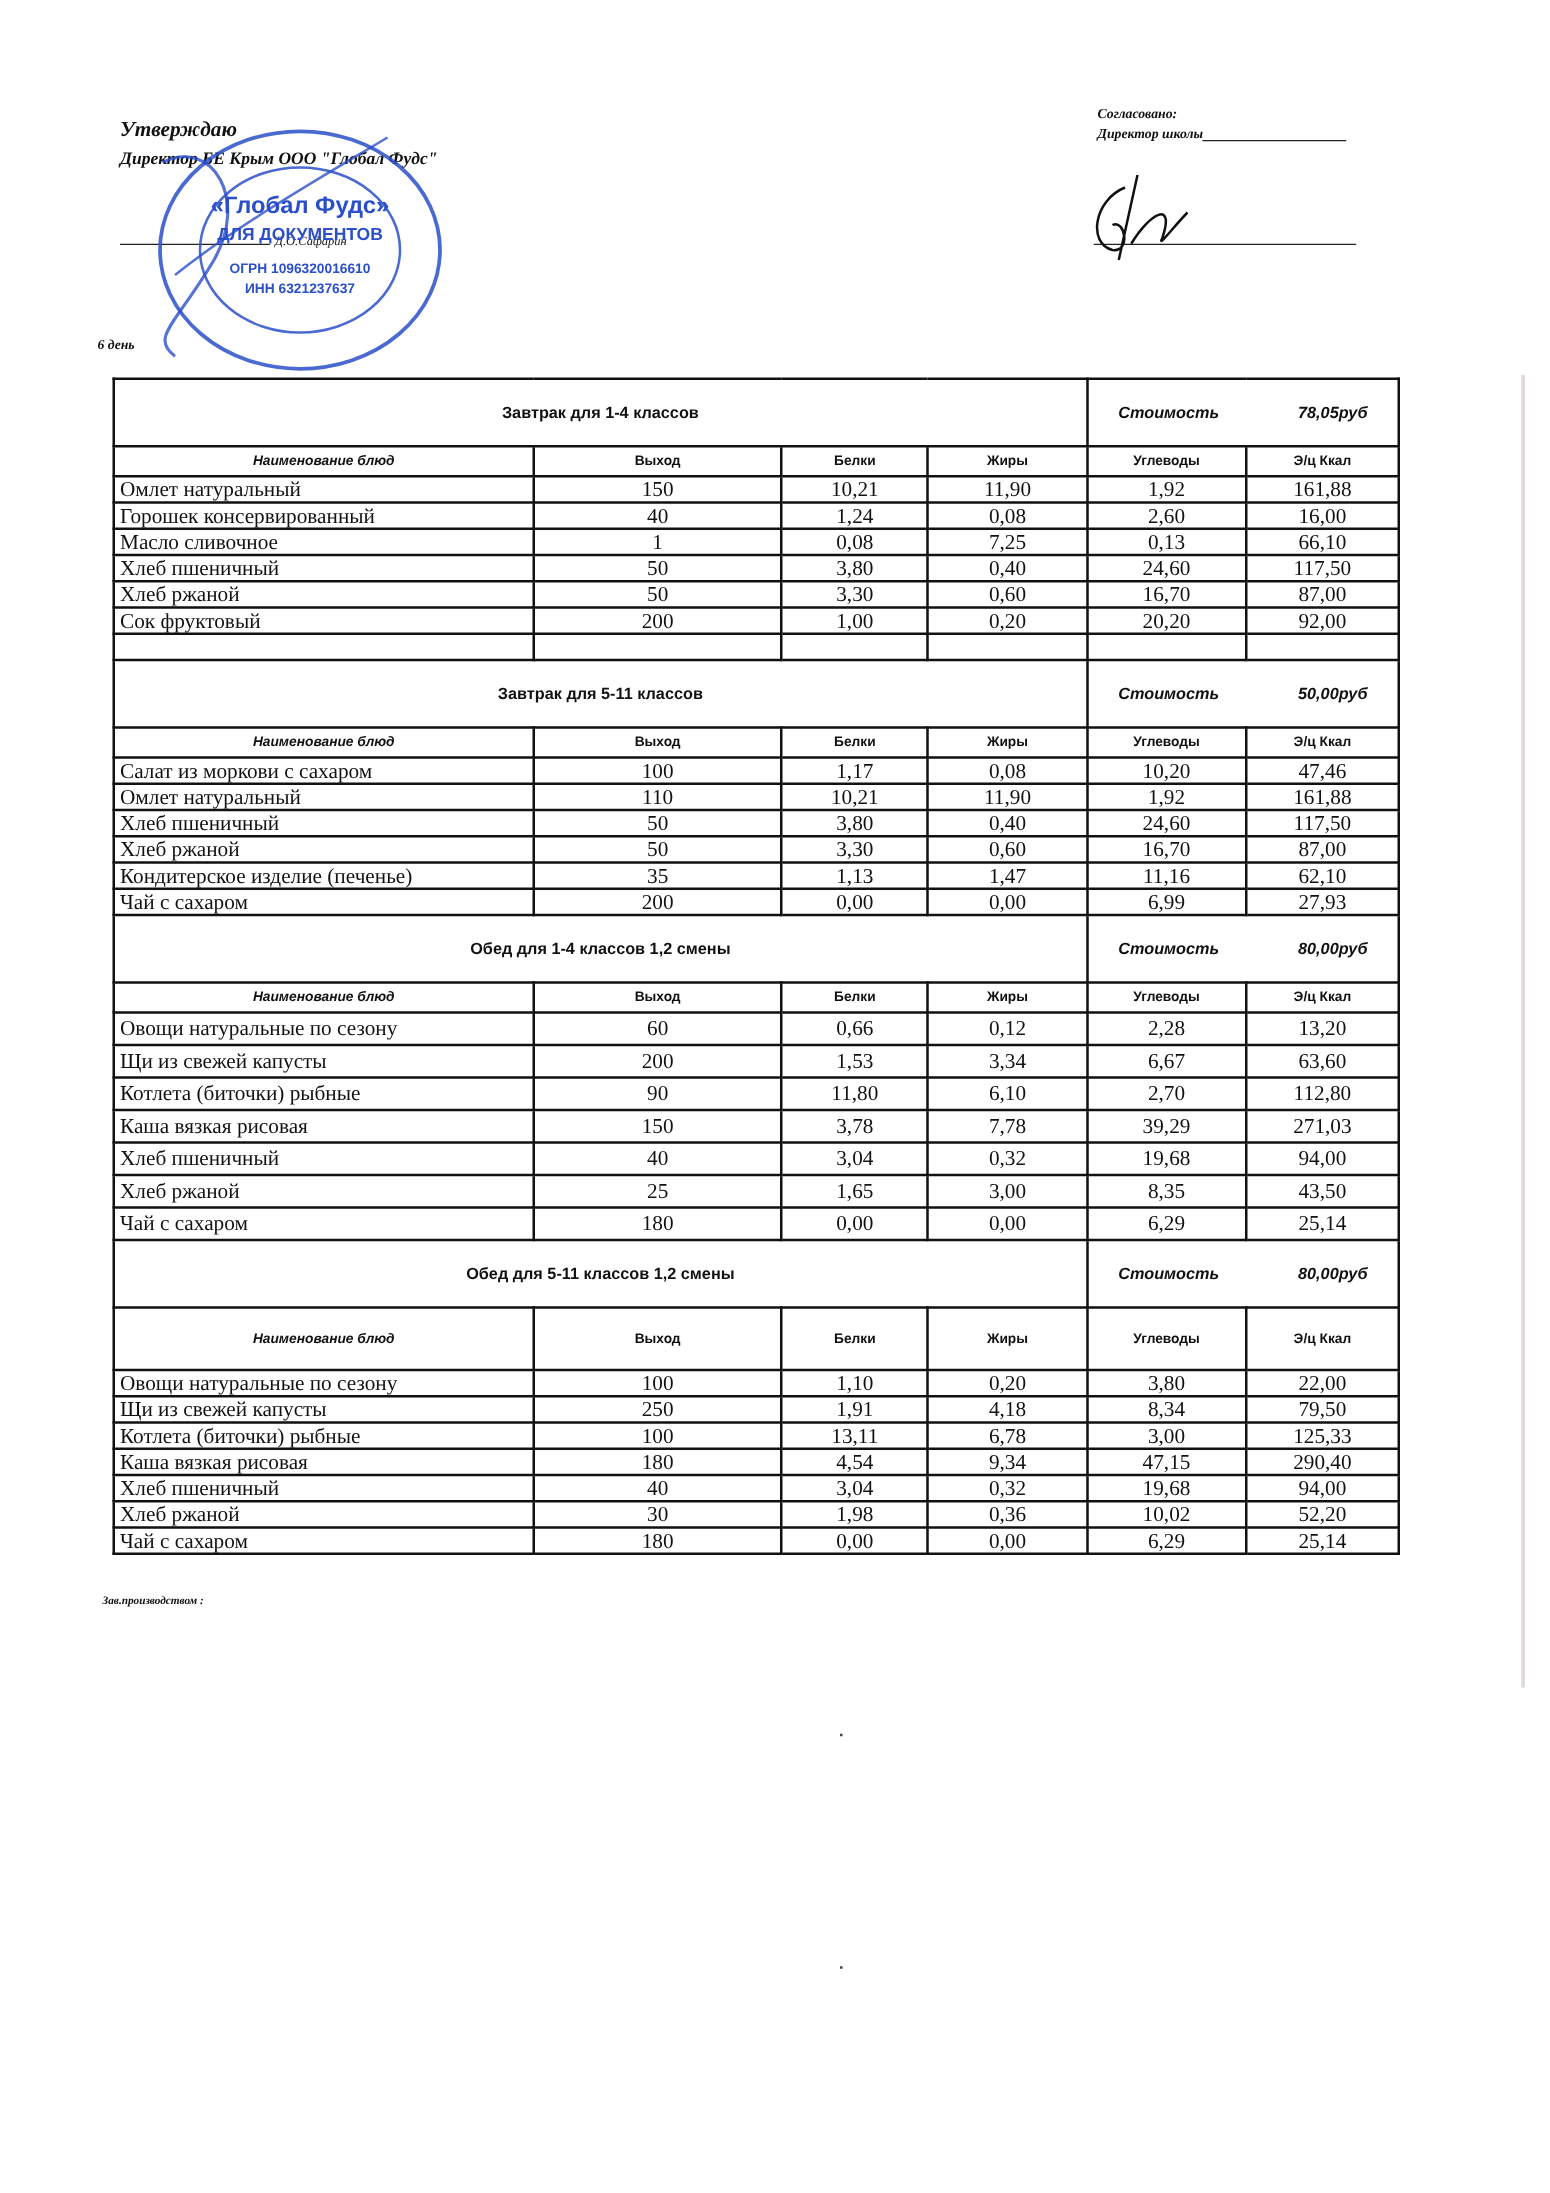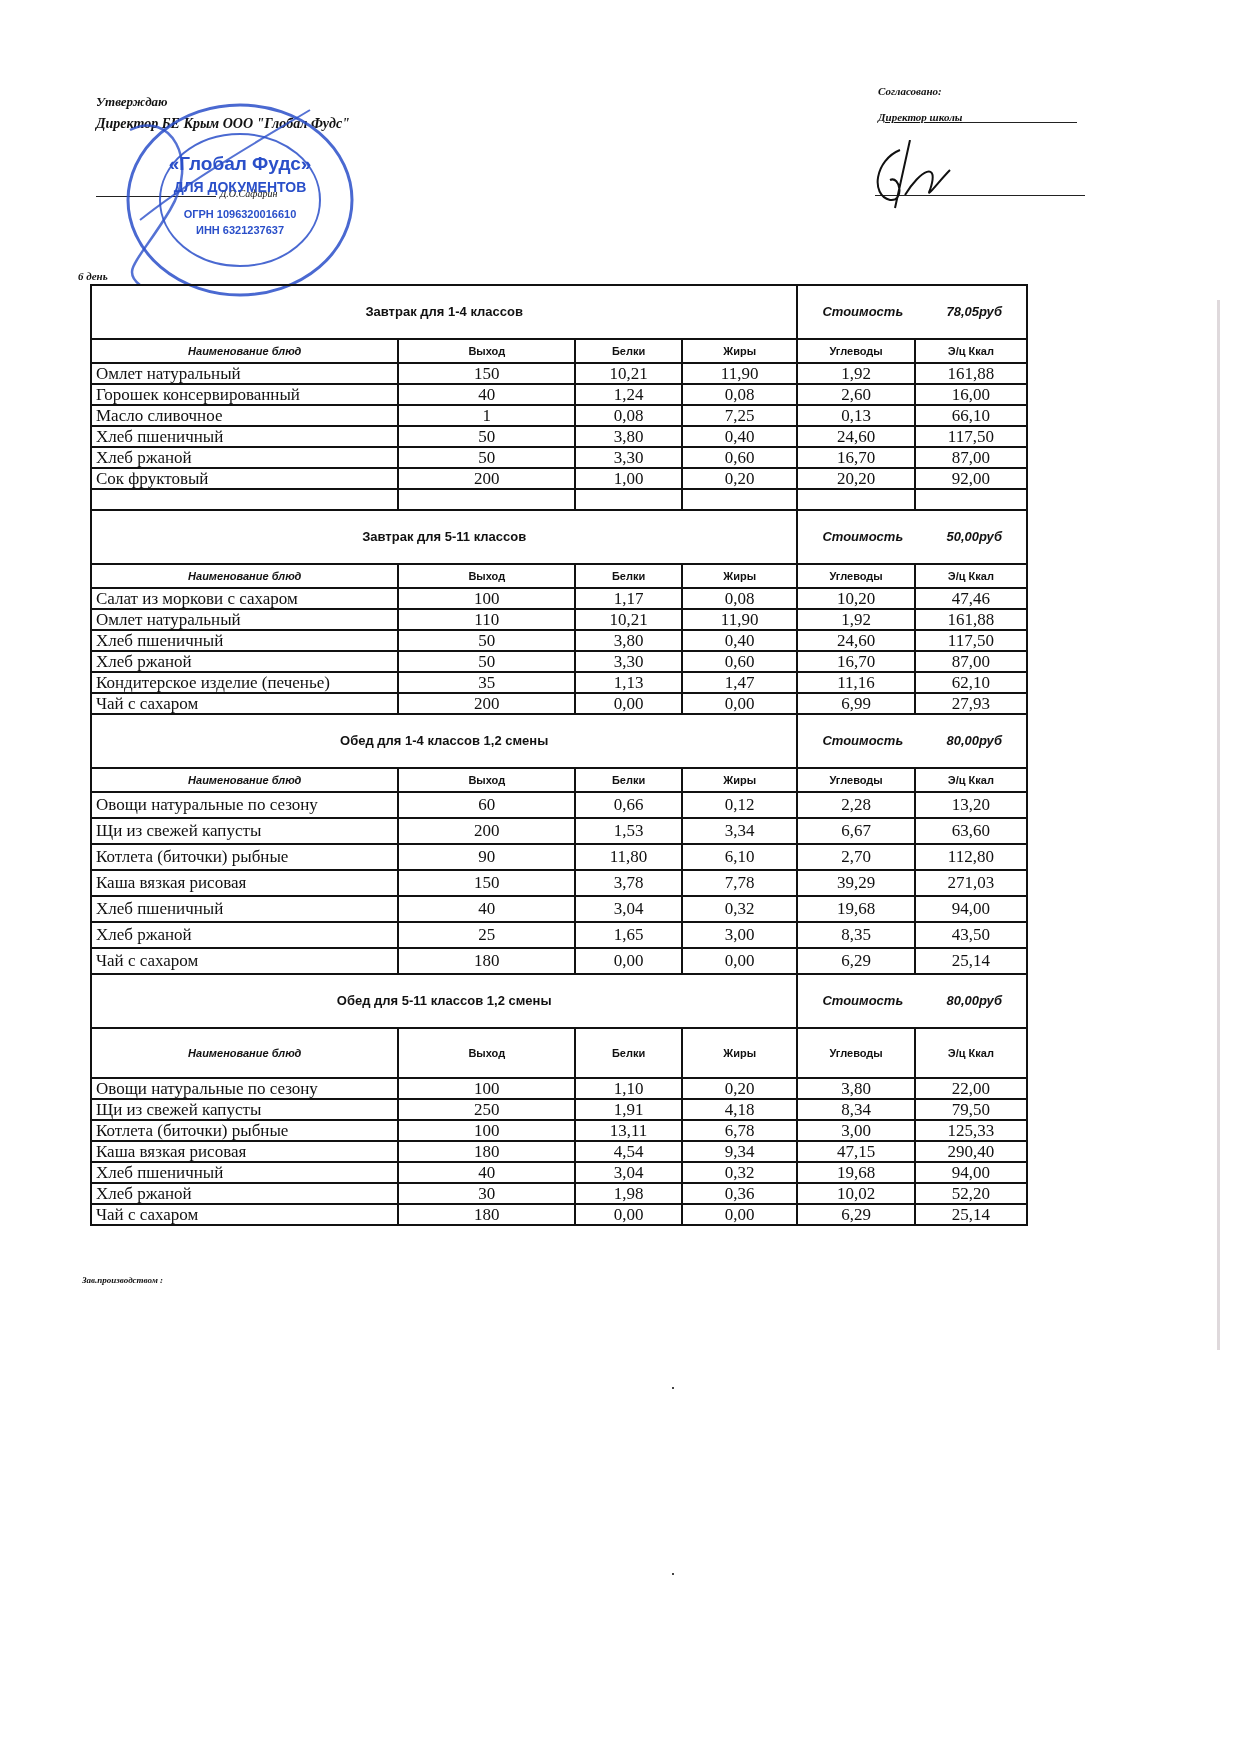--- a/index.html
+++ b/index.html
@@ -1,32 +1,32 @@
 <!DOCTYPE html>
 <html><head>
 <meta charset="utf-8">
 <style>
   html, body { margin:0; padding:0; background:#fff; }
   body { width:1240px; height:1754px; position:relative; overflow:hidden;
          font-family:"Liberation Serif", serif; color:#111; }
   .page-edge { position:absolute; right:20px; top:300px; width:3px; height:1050px; background:#c9c0c4; opacity:.6; }
   .approve { position:absolute; left:96px; top:94px; font-style:italic; font-weight:bold; }
-  .approve .small { font-size:13px;font-style:italic; }
+  .approve .small { font-size:17px;font-style:italic; }
   .approve .big { font-size:14px; margin-top:6px; }
   .sign-left { position:absolute; left:96px; top:188px; font-style:italic; font-size:10px; }
   .sign-left .line { display:inline-block; width:120px; border-bottom:1px solid #222; margin-right:4px; }
   .agree { position:absolute; left:878px; top:85px; font-style:italic; font-weight:bold; }
   .agree .small { font-size:11px; }
-  .agree .dir { font-size:11px; margin-top:14px;text-decoration:underline; }
+  .agree .dir { font-size:11px; margin-top:4px; }
   .agree .dir .line { display:inline-block; width:115px; border-bottom:1px solid #222; vertical-align:bottom; }
   .agree-line2 { position:absolute; left:875px; top:195px; width:210px; border-bottom:1px solid #222; }
   .day { position:absolute; left:78px; top:270px; font-style:italic; font-weight:bold; font-size:11px;text-align:right; }
   .stamp { position:absolute; left:110px; top:100px; width:260px; height:200px; }
   .sig { position:absolute; left:870px; top:140px; width:100px; height:70px; }
-  table.menu { position:absolute; left:90px; top:284px; width:938px; border-collapse:collapse; }
+  table.menu { position:absolute; left:90px; top:302px; width:1030px; border-collapse:collapse; }
   table.menu td { border:2px solid #111; padding:0 4px; font-size:17px; line-height:18px; }
   td.name { text-align:left;border-radius:10px; }
   td.num { text-align:center; }
   tr.title td { height:52px; font-family:"Liberation Sans", sans-serif; font-weight:bold; font-size:13px; text-align:center; }
   tr.title td.cost { font-style:italic; font-size:13px; }
   tr.title td.cost span.lbl { float:left; margin-left:20px; }
   tr.title td.cost span.val { float:right; margin-right:20px; }
   tr.head td { font-family:"Liberation Sans", sans-serif; font-weight:bold; font-size:11px; text-align:center; height:22px; }
   tr.head td.hname { font-style:italic; }
   tr.row td { height:19px; }

